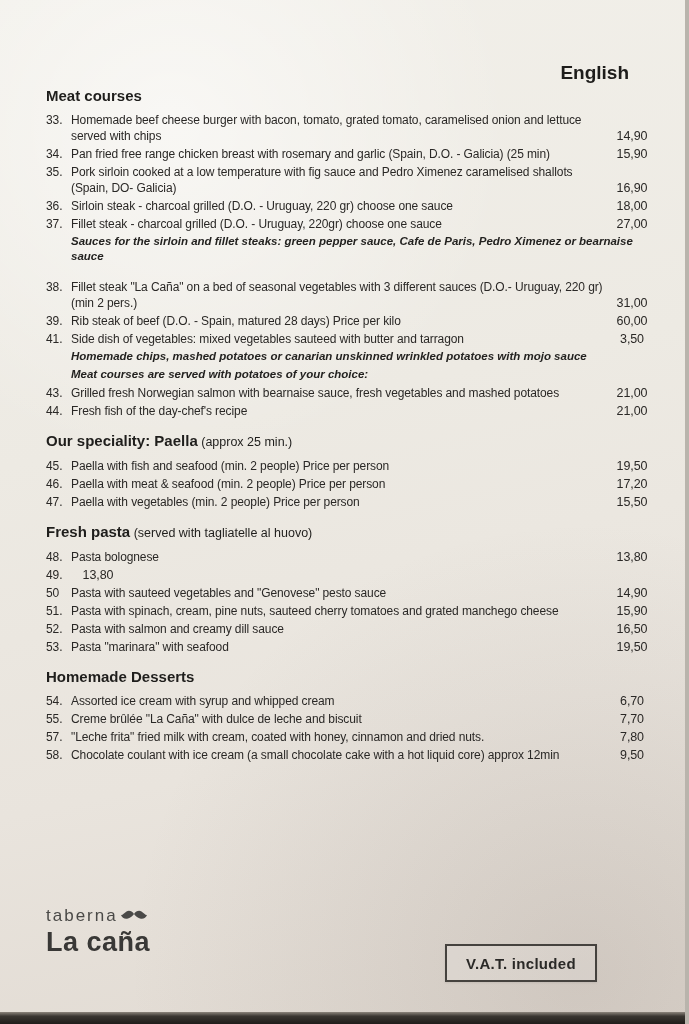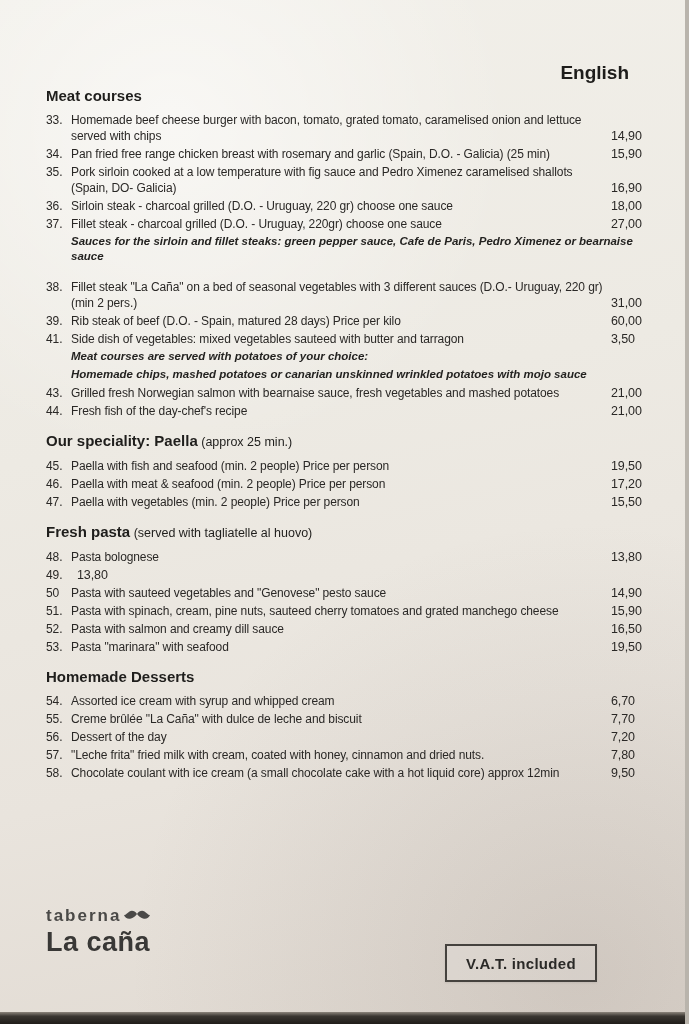--- a/index.html
+++ b/index.html
@@ -32,33 +32,33 @@
   }
   .menu-section:first-child .section-title { margin-top: 0; }
   .title-note { font-weight: normal; font-size: 12.5px; }
 
   .menu-item {
     display: flex; margin-bottom: 2px;
     font-size: 12px; line-height: 16px; letter-spacing: -0.1px; color: #2a2826;
   }
   .item-num  { flex: 0 0 25px; align-self: flex-start; }
   .item-text { flex: 1; }
-  .item-price{ align-self: flex-end; margin-left: 6px; min-width: 42px; text-align: left; font-size: 12.5px; }
+  .item-price{ align-self: flex-end; margin-left: 6px; min-width: 42px; text-align: center; font-size: 12.5px; }
 
   .menu-note {
     margin: 2px 0 3px 0; padding-left: 25px;
     font-size: 11.5px; line-height: 15px;
     font-weight: bold; font-style: italic; color: #232220;
   }
   .row-gap { height: 12px; }
 
   .logo { position: absolute; left: 46px; top: 906px; color: #3f3e3b; }
   .logo-top {
     display: flex; align-items: center; gap: 3px;
-    font-size: 17px; font-weight: bold; letter-spacing: 2px; color: #4a4947;
+    font-size: 17px; font-weight: normal; letter-spacing: 2px; color: #4a4947;
   }
   .logo-bottom {
     font-size: 27px; font-weight: bold; letter-spacing: 0.5px;
     margin-top: 1px; color: #393836;
   }
   .vat-box {
     position: absolute; right: 88px; top: 932px; width: 152px; height: 38px;
     border: 2px solid #45423e; background: rgba(255,255,255,0.14);
     display: flex; align-items: center; justify-content: center;
     font-size: 15px; font-weight: bold; color: #2a2927; letter-spacing: 0.3px;
@@ -111,22 +111,22 @@
         <div class="menu-item">
           <span class="item-num">39.</span>
           <span class="item-text">Rib steak of beef (D.O. - Spain, matured 28 days) Price per kilo</span>
           <span class="item-price">60,00</span>
         </div>
         <div class="menu-item">
           <span class="item-num">41.</span>
           <span class="item-text">Side dish of vegetables: mixed vegetables sauteed with butter and tarragon</span>
           <span class="item-price">3,50</span>
         </div>
+        <p class="menu-note">Homemade chips, mashed potatoes or canarian unskinned wrinkled potatoes with mojo sauce</p>
         <p class="menu-note">Meat courses are served with potatoes of your choice:</p>
-        <p class="menu-note">Homemade chips, mashed potatoes or canarian unskinned wrinkled potatoes with mojo sauce</p>
       </section>
       <section class="menu-section">
         <div class="menu-item">
           <span class="item-num">43.</span>
           <span class="item-text">Grilled fresh Norwegian salmon with bearnaise sauce, fresh vegetables and mashed potatoes</span>
           <span class="item-price">21,00</span>
         </div>
         <div class="menu-item">
           <span class="item-num">44.</span>
           <span class="item-text">Fresh fish of the day-chef's recipe</span>
@@ -187,25 +187,20 @@
         <h2 class="section-title"><span class="title-main">Homemade Desserts</span></h2>
         <div class="menu-item">
           <span class="item-num">54.</span>
           <span class="item-text">Assorted ice cream with syrup and whipped cream</span>
           <span class="item-price">6,70</span>
         </div>
         <div class="menu-item">
           <span class="item-num">55.</span>
           <span class="item-text">Creme brûlée "La Caña" with dulce de leche and biscuit</span>
           <span class="item-price">7,70</span>
-        </div>
-        <div class="menu-item">
-          <span class="item-num">56.</span>
-          <span class="item-text">Dessert of the day</span>
-          <span class="item-price">7,20</span>
         </div>
         <div class="menu-item">
           <span class="item-num">57.</span>
           <span class="item-text">"Leche frita" fried milk with cream, coated with honey, cinnamon and dried nuts.</span>
           <span class="item-price">7,80</span>
         </div>
         <div class="menu-item">
           <span class="item-num">58.</span>
           <span class="item-text">Chocolate coulant with ice cream (a small chocolate cake with a hot liquid core) approx 12min</span>
           <span class="item-price">9,50</span>

